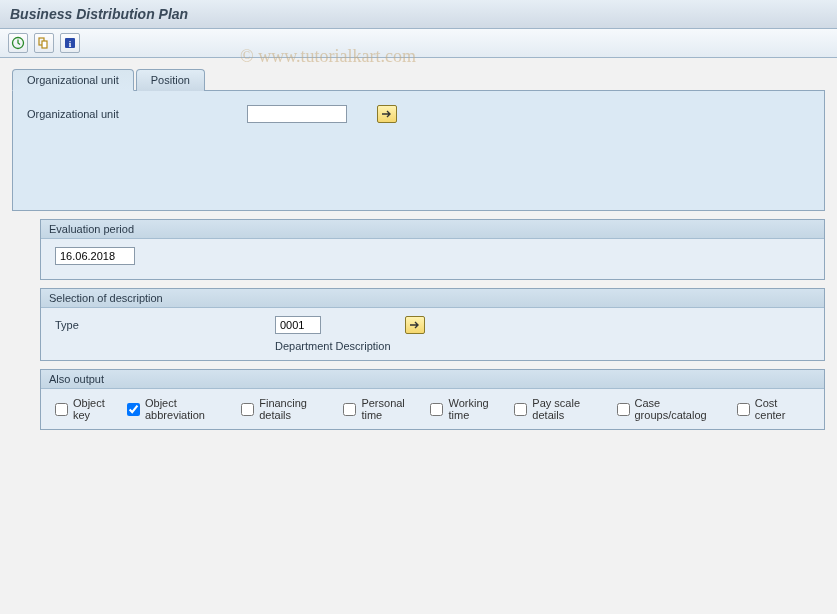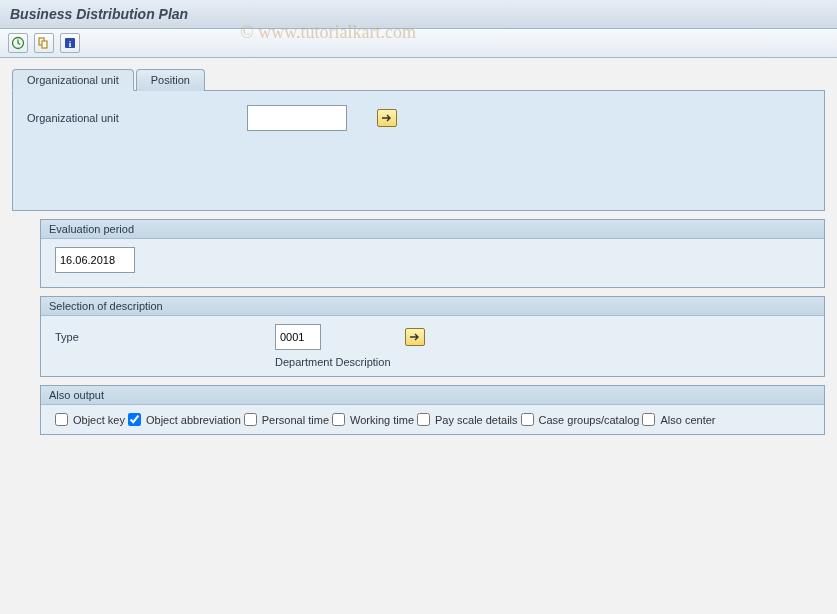--- a/index.html
+++ b/index.html
@@ -78,21 +78,21 @@
     .row {
       display: flex;
       align-items: center;
       margin-bottom: 6px;
     }
     .label {
       width: 220px;
       color: #2a3a4a;
     }
     .input {
-      height: 26px;
+      height: 18px;
       border: 1px solid #8a9aaa;
       background: #fff;
       padding: 1px 4px;
       font-family: Arial, sans-serif;
       font-size: 11px;
     }
     .input.sm { width: 100px; }
     .input.date { width: 80px; text-align: left; }
     .input.code { width: 46px; }
     .icon-btn-select {
@@ -137,21 +137,21 @@
       display: flex;
       align-items: center;
       gap: 5px;
     }
     .checkbox-row input[type="checkbox"] {
       width: 13px;
       height: 13px;
     }
     .watermark {
       position: absolute;
-      top: 22px;
+      top: 46px;
       left: 240px;
       font-size: 18px;
       color: rgba(200,170,120,0.55);
       font-family: Georgia, serif;
       pointer-events: none;
     }
   </style>
 </head>
 <body>
 
@@ -232,35 +232,39 @@
       <div class="checkbox-row">
             <input type="checkbox" style="">
             <span>Object key</span>
           </div>
           <div class="checkbox-row">
             <input type="checkbox" checked="" style="">
             <span>Object abbreviation</span>
           </div>
           <div class="checkbox-row">
             <input type="checkbox" style="">
+            <span>Financing details</span>
+          </div>
+          <div class="checkbox-row">
+            <input type="checkbox" style="">
             <span>Personal time</span>
           </div>
           <div class="checkbox-row">
             <input type="checkbox" style="">
             <span>Working time</span>
           </div>
           <div class="checkbox-row">
             <input type="checkbox" style="">
             <span>Pay scale details</span>
           </div>
           <div class="checkbox-row">
             <input type="checkbox" style="">
             <span>Case groups/catalog</span>
           </div>
           <div class="checkbox-row">
             <input type="checkbox" style="">
-            <span>Also center</span>
+            <span>Cost center</span>
           </div>
         </div>
     </div>
   </div>
 
 </div>
 
 </body></html>

